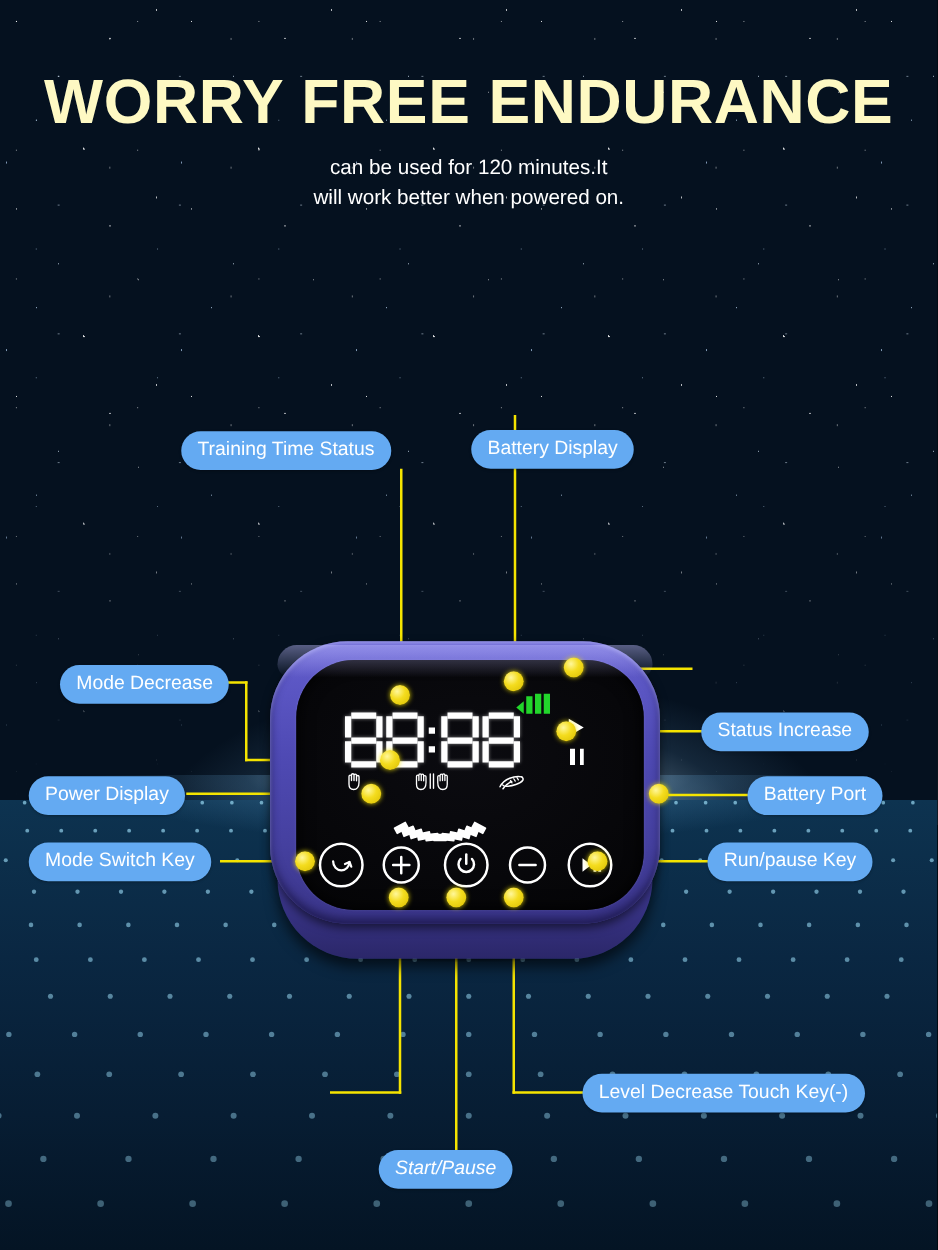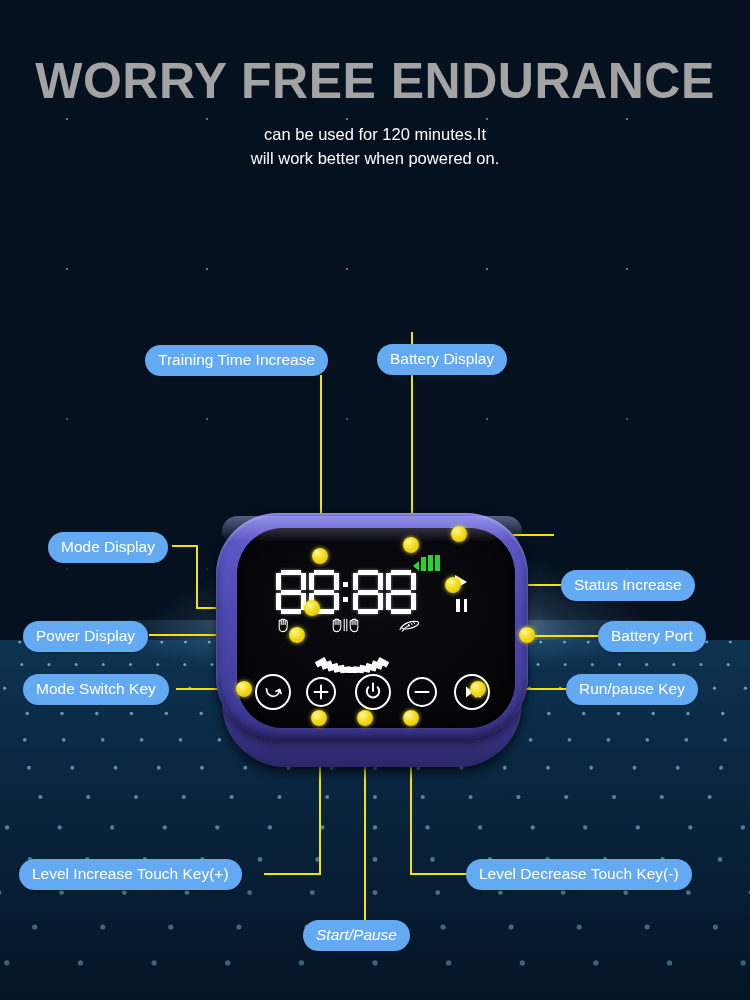--- a/index.html
+++ b/index.html
@@ -57,21 +57,21 @@
   .stars.b {
     background-size:97px 103px,97px 103px,97px 103px,97px 103px,97px 103px,97px 103px,97px 103px,97px 103px;
     opacity:0.6;
   }
   .grid-svg { position:absolute; left:0; top:630px; width:750px; height:370px; }
 
   
   .headline {
     position:absolute; left:0; top:52px; width:750px; text-align:center;
     font-size:50px; font-weight:bold; letter-spacing:0.5px;
-    color:#a3a3a3;
+    color:#fef9c3;
     font-family:"Liberation Sans", sans-serif;
     white-space:nowrap;
   }
   .subline {
     position:absolute; left:0; top:122px; width:750px; text-align:center;
     color:#ffffff; font-size:16.5px; line-height:24px;
   }
   .subline div { white-space:nowrap; }
 
   
@@ -607,26 +607,25 @@
   <div class="dot" style="left:519px; top:627px;"></div>
   <div class="dot" style="left:470px; top:681px;"></div>
   <div class="dot" style="left:304px; top:600px;"></div>
   <div class="dot" style="left:289px; top:627px;"></div>
   <div class="dot" style="left:236px; top:681px;"></div>
   <div class="dot" style="left:311px; top:710px;"></div>
   <div class="dot" style="left:357px; top:710px;"></div>
   <div class="dot" style="left:403px; top:710px;"></div>
 
   <div class="pill" style="left:377px; top:304px;margin-top:40px;">Battery Display</div>
-  <div class="pill" style="left:145px; top:345px;">Training Time Increase</div>
+  <div class="pill" style="left:145px; top:345px;">Training Time Status</div>
   <div class="pill" style="left:561px; top:570px;">Status Increase</div>
   <div class="pill" style="left:598px; top:621px;">Battery Port</div>
   <div class="pill" style="left:566px; top:674px;">Run/pause Key</div>
 
-  <div class="pill" style="left:48px; top:532px;">Mode Display</div>
+  <div class="pill" style="left:48px; top:532px;">Mode Decrease</div>
   <div class="pill" style="left:23px; top:621px;">Power Display</div>
   <div class="pill" style="left:23px; top:674px;">Mode Switch Key</div>
 
-  <div class="pill" style="left:19px; top:859px;">Level Increase Touch Key(+)</div>
   <div class="pill" style="left:466px; top:859px;">Level Decrease Touch Key(-)</div>
   <div class="pill" style="left:303px; top:920px;font-style:italic;">Start/Pause</div>
 
 </div>
 
 </body></html>

